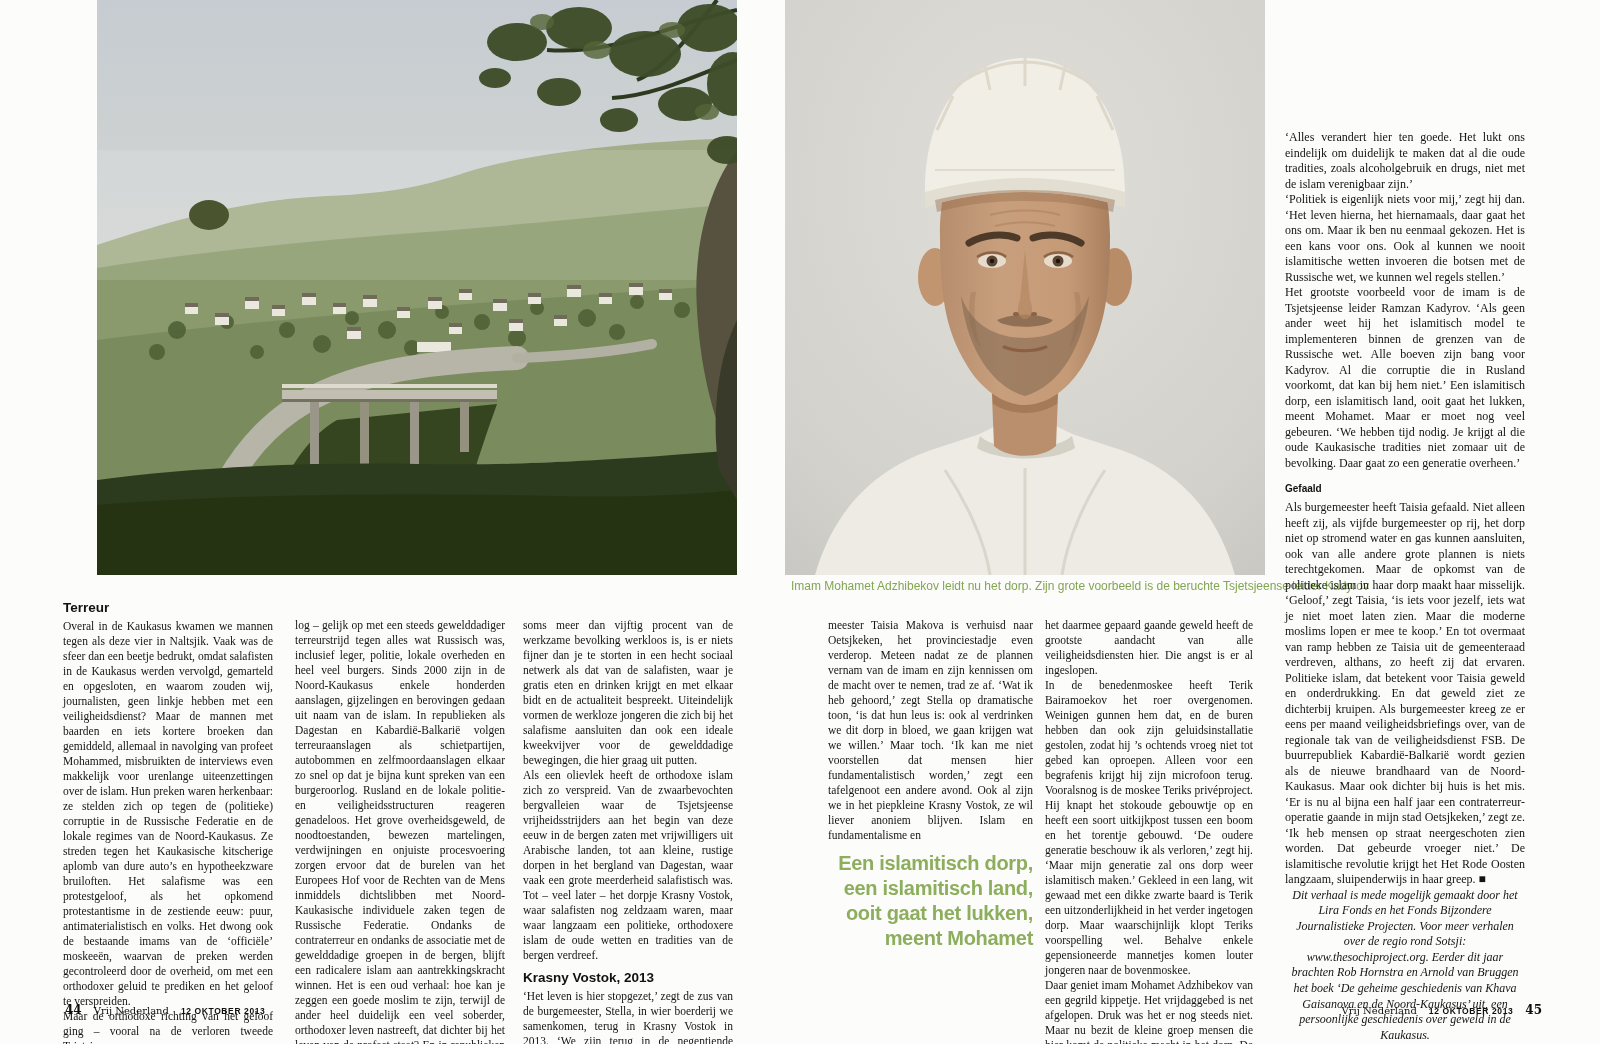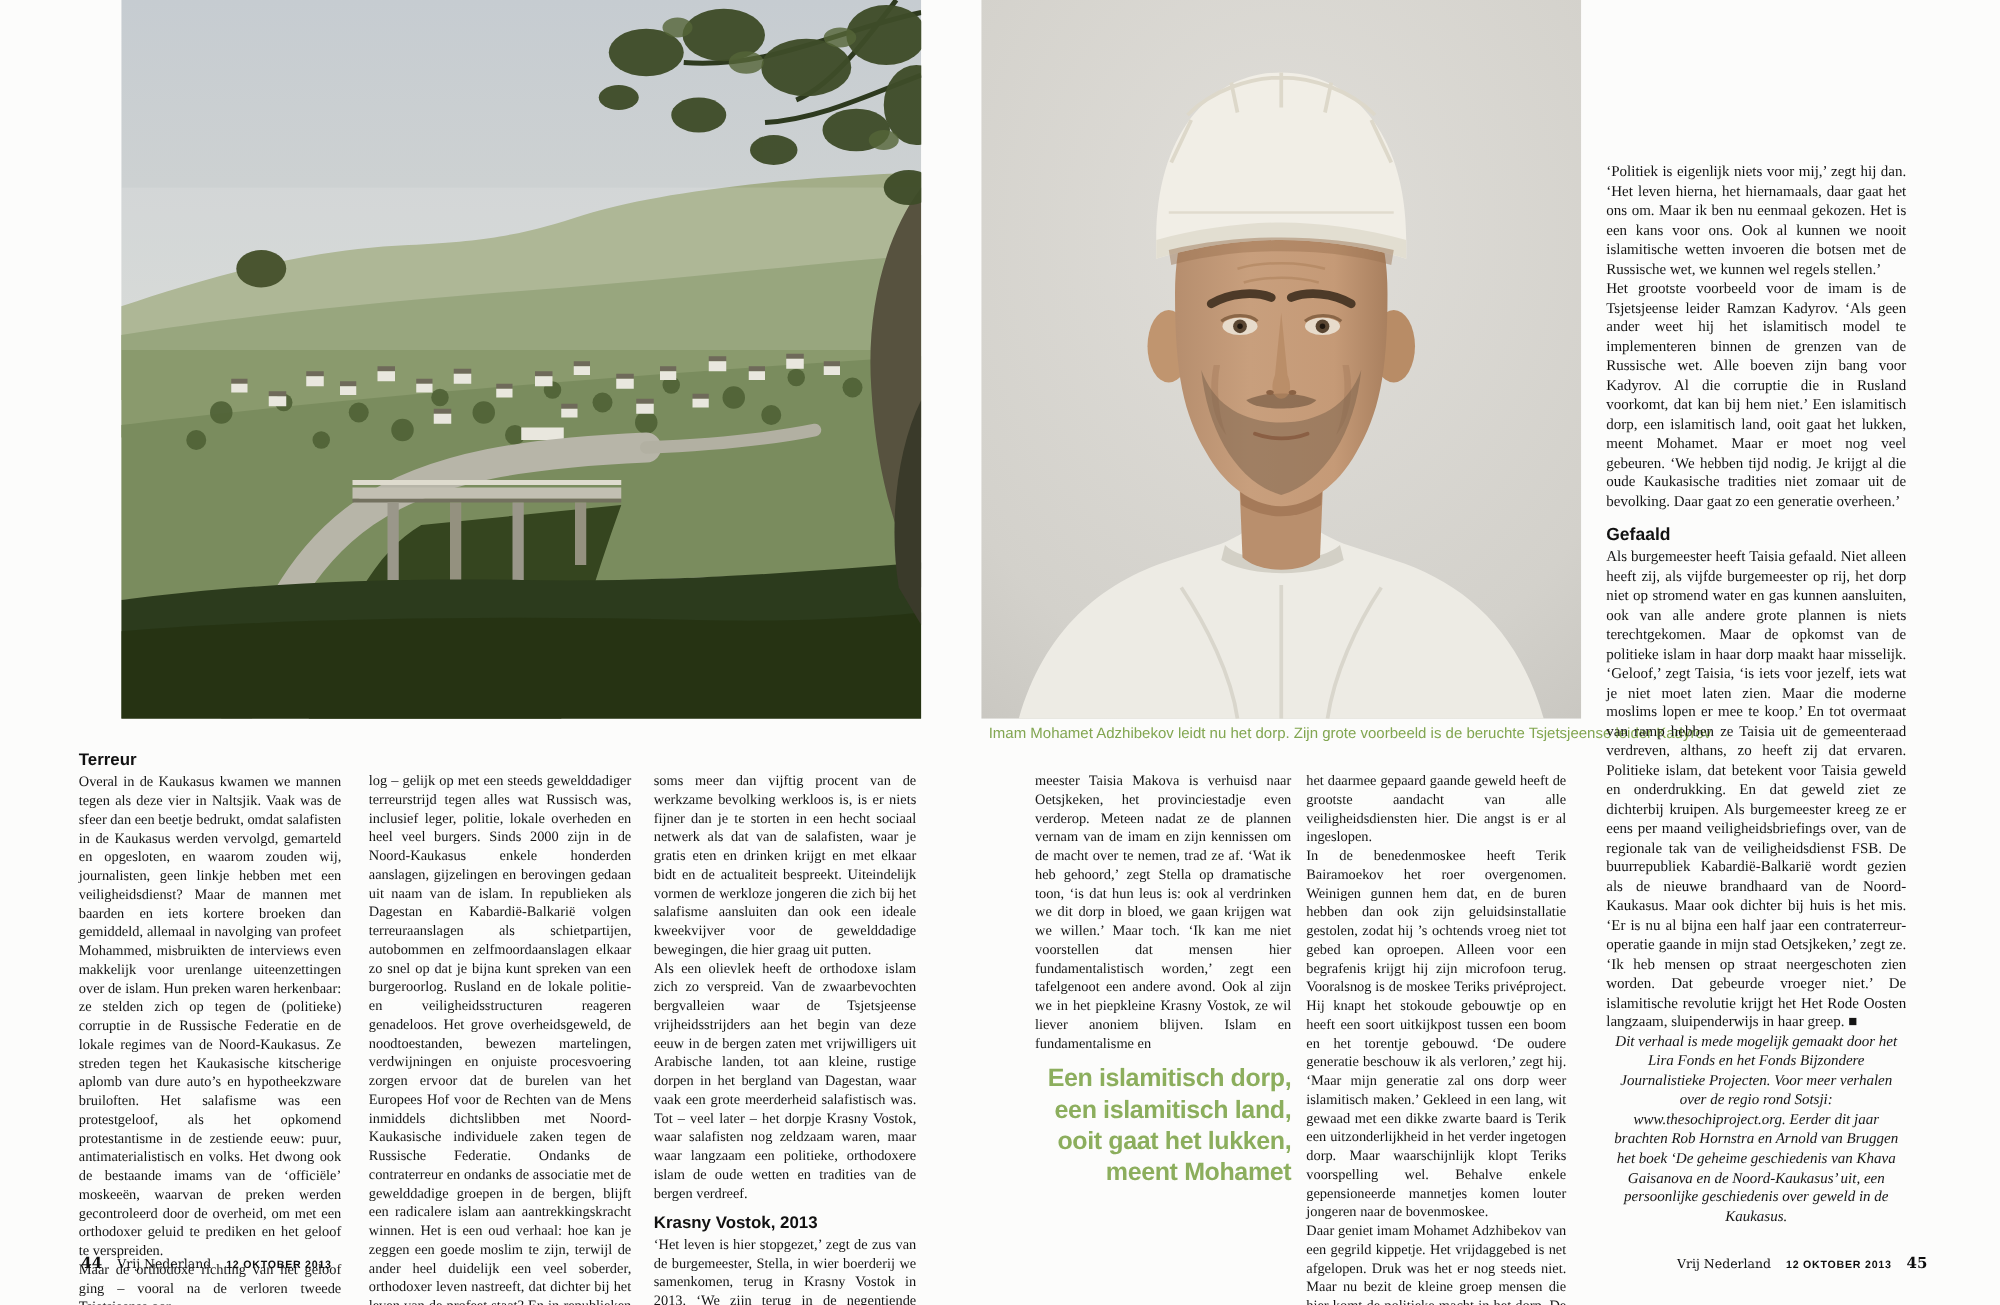--- a/index.html
+++ b/index.html
@@ -49,21 +49,21 @@
   #col4 { left:828px; top:618px; width:205px; }
   #col5 { left:1045px; top:618px; width:208px; }
   .subhead-mid { margin-top:7px; }
 
   
   #col6 {
     position:absolute; left:1285px; top:130px; width:240px;
     font-size:12px; line-height:15.5px; text-align:justify; hyphens:manual;
   }
   #col6 p { margin:0; }
-  #col6 .subhead { font-size:14px; margin-top:10px; }
+  #col6 .subhead { font-size:10px; margin-top:10px; }
   .credits {
     margin-top:13px; font-style:italic; text-align:center;
     font-size:12px; line-height:15.6px;
   }
 
   
   .pull-quote {
     position:absolute; left:815px; top:851px; width:218px;
     text-align:right;
     font-family:Liberation Sans, sans-serif; font-weight:bold;
@@ -320,20 +320,21 @@
     <span>meent Mohamet</span>
   </div>
 
   <div class="col" id="col5">
     <p>het daarmee gepaard gaande geweld heeft de grootste aandacht van alle veiligheidsdiensten hier. Die angst is er al ingeslopen.</p>
     <p>In de benedenmoskee heeft Terik Bairamoekov het roer overgenomen. Weinigen gunnen hem dat, en de buren hebben dan ook zijn geluidsinstallatie gestolen, zodat hij ’s ochtends vroeg niet tot gebed kan oproepen. Alleen voor een begrafenis krijgt hij zijn microfoon terug. Vooralsnog is de moskee Teriks privéproject. Hij knapt het stokoude gebouwtje op en heeft een soort uitkijkpost tussen een boom en het torentje gebouwd. ‘De oudere generatie beschouw ik als verloren,’ zegt hij. ‘Maar mijn generatie zal ons dorp weer islamitisch maken.’ Gekleed in een lang, wit gewaad met een dikke zwarte baard is Terik een uitzonderlijkheid in het verder ingetogen dorp. Maar waarschijnlijk klopt Teriks voorspelling wel. Behalve enkele gepensioneerde mannetjes komen louter jongeren naar de bovenmoskee.</p>
     <p>Daar geniet imam Mohamet Adzhibekov van een gegrild kippetje. Het vrijdaggebed is net afgelopen. Druk was het er nog steeds niet. Maar nu bezit de kleine groep mensen die hier komt de politieke macht in het dorp. De imam is opgetogen:</p>
   </div>
 
   <div id="col6">
+    <p>‘Alles verandert hier ten goede. Het lukt ons eindelijk om duidelijk te maken dat al die oude tradities, zoals alcoholgebruik en drugs, niet met de islam verenigbaar zijn.’</p>
     <p>‘Politiek is eigenlijk niets voor mij,’ zegt hij dan. ‘Het leven hierna, het hiernamaals, daar gaat het ons om. Maar ik ben nu eenmaal gekozen. Het is een kans voor ons. Ook al kunnen we nooit islamitische wetten invoeren die botsen met de Russische wet, we kunnen wel regels stellen.’</p>
     <p>Het grootste voorbeeld voor de imam is de Tsjetsjeense leider Ramzan Kadyrov. ‘Als geen ander weet hij het islamitisch model te implementeren binnen de grenzen van de Russische wet. Alle boeven zijn bang voor Kadyrov. Al die corruptie die in Rusland voorkomt, dat kan bij hem niet.’ Een islamitisch dorp, een islamitisch land, ooit gaat het lukken, meent Mohamet. Maar er moet nog veel gebeuren. ‘We hebben tijd nodig. Je krijgt al die oude Kaukasische tradities niet zomaar uit de bevolking. Daar gaat zo een generatie overheen.’</p>
     <div class="subhead">Gefaald</div>
     <p>Als burgemeester heeft Taisia gefaald. Niet alleen heeft zij, als vijfde burgemeester op rij, het dorp niet op stromend water en gas kunnen aansluiten, ook van alle andere grote plannen is niets terechtgekomen. Maar de opkomst van de politieke islam in haar dorp maakt haar misselijk. ‘Geloof,’ zegt Taisia, ‘is iets voor jezelf, iets wat je niet moet laten zien. Maar die moderne moslims lopen er mee te koop.’ En tot overmaat van ramp hebben ze Taisia uit de gemeenteraad verdreven, althans, zo heeft zij dat ervaren. Politieke islam, dat betekent voor Taisia geweld en onderdrukking. En dat geweld ziet ze dichterbij kruipen. Als burgemeester kreeg ze er eens per maand veiligheidsbriefings over, van de regionale tak van de veiligheidsdienst FSB. De buurrepubliek Kabardië-Balkarië wordt gezien als de nieuwe brandhaard van de Noord-Kaukasus. Maar ook dichter bij huis is het mis. ‘Er is nu al bijna een half jaar een contraterreur-operatie gaande in mijn stad Oetsjkeken,’ zegt ze. ‘Ik heb mensen op straat neergeschoten zien worden. Dat gebeurde vroeger niet.’ De islamitische revolutie krijgt het Het Rode Oosten langzaam, sluipenderwijs in haar greep. ■</p>
     <p class="credits">Dit verhaal is mede mogelijk gemaakt door het Lira Fonds en het Fonds Bijzondere Journalistieke Projecten. Voor meer verhalen over de regio rond Sotsji: www.thesochiproject.org. Eerder dit jaar brachten Rob Hornstra en Arnold van Bruggen het boek ‘De geheime geschiedenis van Khava Gaisanova en de Noord-Kaukasus’ uit, een persoonlijke geschiedenis over geweld in de Kaukasus.</p>
   </div>
 
   <div class="footer footer-left">
     <span class="pn">44</span>
     <span class="mag">Vrij Nederland</span>

